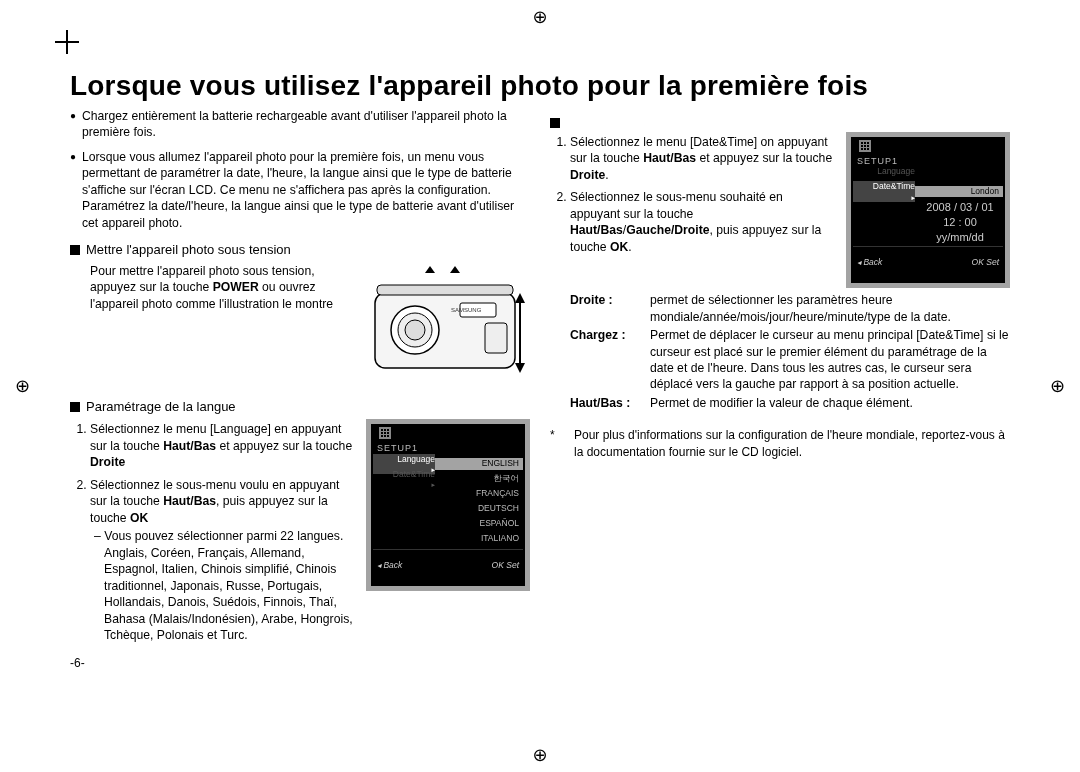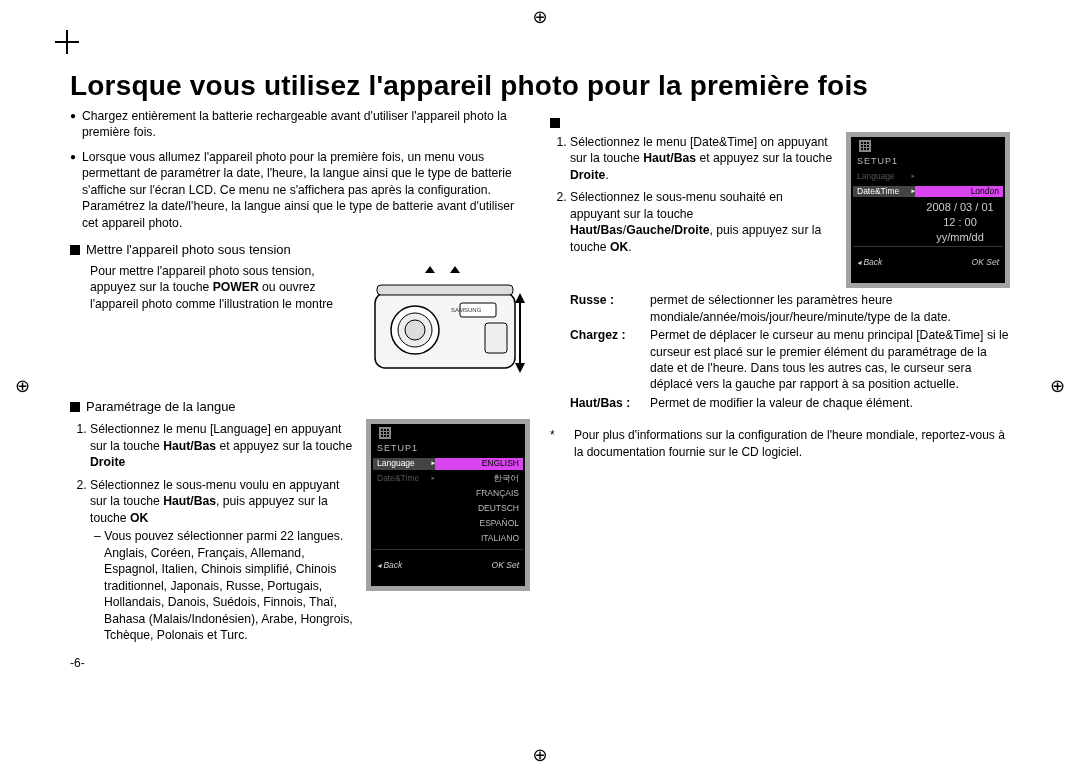--- a/index.html
+++ b/index.html
@@ -177,31 +177,32 @@
   .lcd .lcd-row {
     display: flex;
     height: 15px;
     align-items: center;
   }
   .lcd .lcd-left {
     width: 58px;
     padding-left: 4px;
     color: #bbb;
     display: flex;
-    align-items: flex-start;
+    align-items: flex-end;
     justify-content: space-between;
+    flex-direction: column;
   }
   .lcd .lcd-right {
     flex: 1;
     text-align: right;
     padding-right: 4px;
     color: #bbb;
   }
   .lcd .sel-left { background: #444; color: #fff; }
-  .lcd .sel-right { background: #d946ef; color: #000; }
+  .lcd .sel-right { background: #a3a3a3; color: #000; }
   .lcd .lcd-row.dim .lcd-left { color: #555; }
   .lcd .lcd-bot {
     display: flex;
     justify-content: space-between;
     align-items: flex-start;
     height: 14px;
     padding: 10px 4px;
     border-top: 1px solid #333;
     margin-top: 2px;
     font-style: italic;
@@ -408,21 +409,21 @@
             </div>
           <div class="lcd-bot">
             <span><span class="tri-l">◂</span> <span>Back</span></span>
             <span>OK  Set</span>
           </div>
         </div>
       </div>
 
       <div class="indent-block" style="margin-top:4px">
         <div class="def-row">
-          <div class="def-label"><b>Russe :</b></div>
+          <div class="def-label"><b>Droite :</b></div>
           <div class="def-text">permet de sélectionner les paramètres heure mondiale/année/mois/jour/heure/minute/type de la date.</div>
         </div>
         <div class="def-row">
           <div class="def-label"><b>Chargez :</b></div>
           <div class="def-text">Permet de déplacer le curseur au menu principal [Date&amp;Time] si le curseur est placé sur le premier élément du paramétrage de la date et de l'heure. Dans tous les autres cas, le curseur sera déplacé vers la gauche par rapport à sa position actuelle.</div>
         </div>
         <div class="def-row">
           <div class="def-label"><b>Haut/Bas :</b></div>
           <div class="def-text">Permet de modifier la valeur de chaque élément.</div>
         </div>

